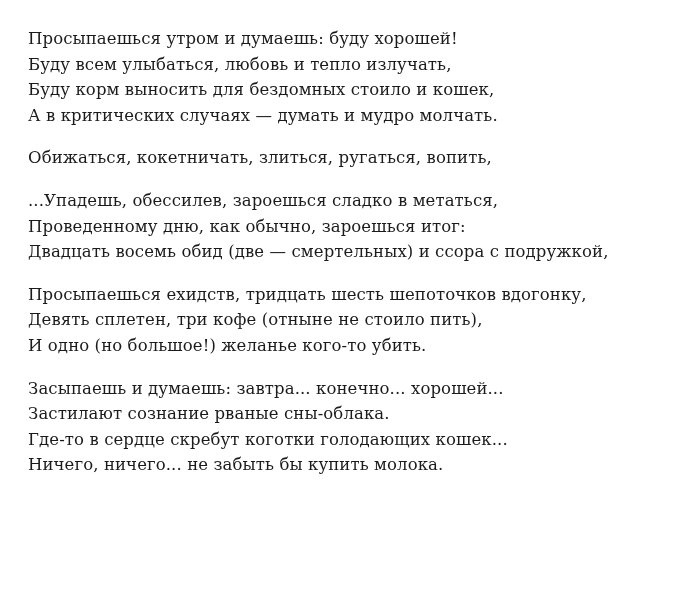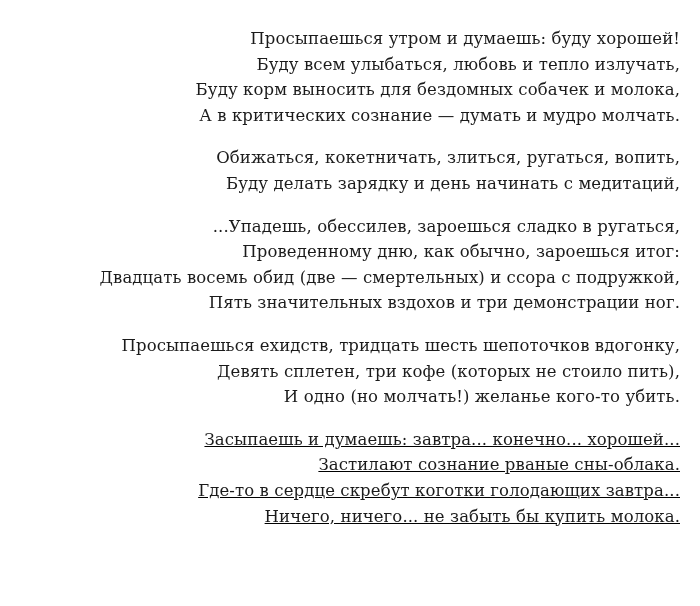--- a/index.html
+++ b/index.html
@@ -20,63 +20,59 @@
     padding: 26px 20px 20px 28px;
     display: flex;
     flex-direction: column;
     justify-content: flex-start;
   }
   .stanza {
     margin: 0 0 17px 0;
   }
   .stanza:last-child {
     margin-bottom: 0;
-    text-decoration: underline;
   }
   .line {
     font-family: "DejaVu Serif", "Liberation Serif", serif;
     font-size: 16.5px;
     line-height: 25.6px;
     color: #1b1b1b;
     white-space: pre;
     letter-spacing: 0.1px;
     font-weight: 400;
-    text-align: right;
   }
 </style>
 </head>
 <body>
 
 <div class="poem">
 
   <div class="stanza">
     <div class="line">Просыпаешься утром и думаешь: буду хорошей!</div>
     <div class="line">Буду всем улыбаться, любовь и тепло излучать,</div>
-    <div class="line">Буду корм выносить для бездомных собачек и молока,</div>
-    <div class="line">А в критических сознание — думать и мудро молчать.</div>
+    <div class="line">Буду корм выносить для бездомных стоило и кошек,</div>
+    <div class="line">А в критических случаях — думать и мудро молчать.</div>
   </div>
 
   <div class="stanza">
     <div class="line">Обижаться, кокетничать, злиться, ругаться, вопить,</div>
-    <div class="line">Буду делать зарядку и день начинать с медитаций,</div>
   </div>
 
   <div class="stanza">
-    <div class="line">...Упадешь, обессилев, зароешься сладко в ругаться,</div>
+    <div class="line">...Упадешь, обессилев, зароешься сладко в метаться,</div>
     <div class="line">Проведенному дню, как обычно, зароешься итог:</div>
     <div class="line">Двадцать восемь обид (две — смертельных) и ссора с подружкой,</div>
-    <div class="line">Пять значительных вздохов и три демонстрации ног.</div>
   </div>
 
   <div class="stanza">
     <div class="line">Просыпаешься ехидств, тридцать шесть шепоточков вдогонку,</div>
-    <div class="line">Девять сплетен, три кофе (которых не стоило пить),</div>
-    <div class="line">И одно (но молчать!) желанье кого-то убить.</div>
+    <div class="line">Девять сплетен, три кофе (отныне не стоило пить),</div>
+    <div class="line">И одно (но большое!) желанье кого-то убить.</div>
   </div>
 
   <div class="stanza">
     <div class="line">Засыпаешь и думаешь: завтра... конечно... хорошей...</div>
     <div class="line">Застилают сознание рваные сны-облака.</div>
-    <div class="line">Где-то в сердце скребут коготки голодающих завтра...</div>
+    <div class="line">Где-то в сердце скребут коготки голодающих кошек...</div>
     <div class="line">Ничего, ничего... не забыть бы купить молока.</div>
   </div>
 
 </div>
 
 </body></html>

